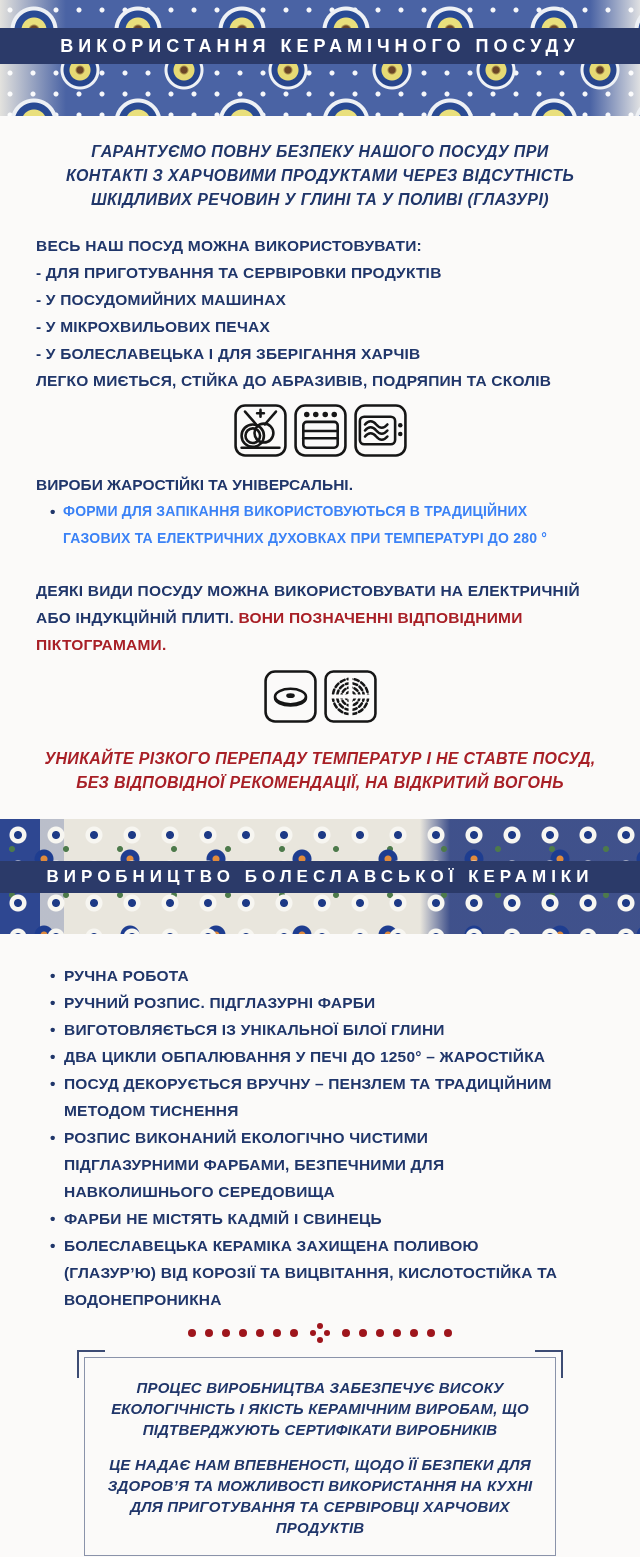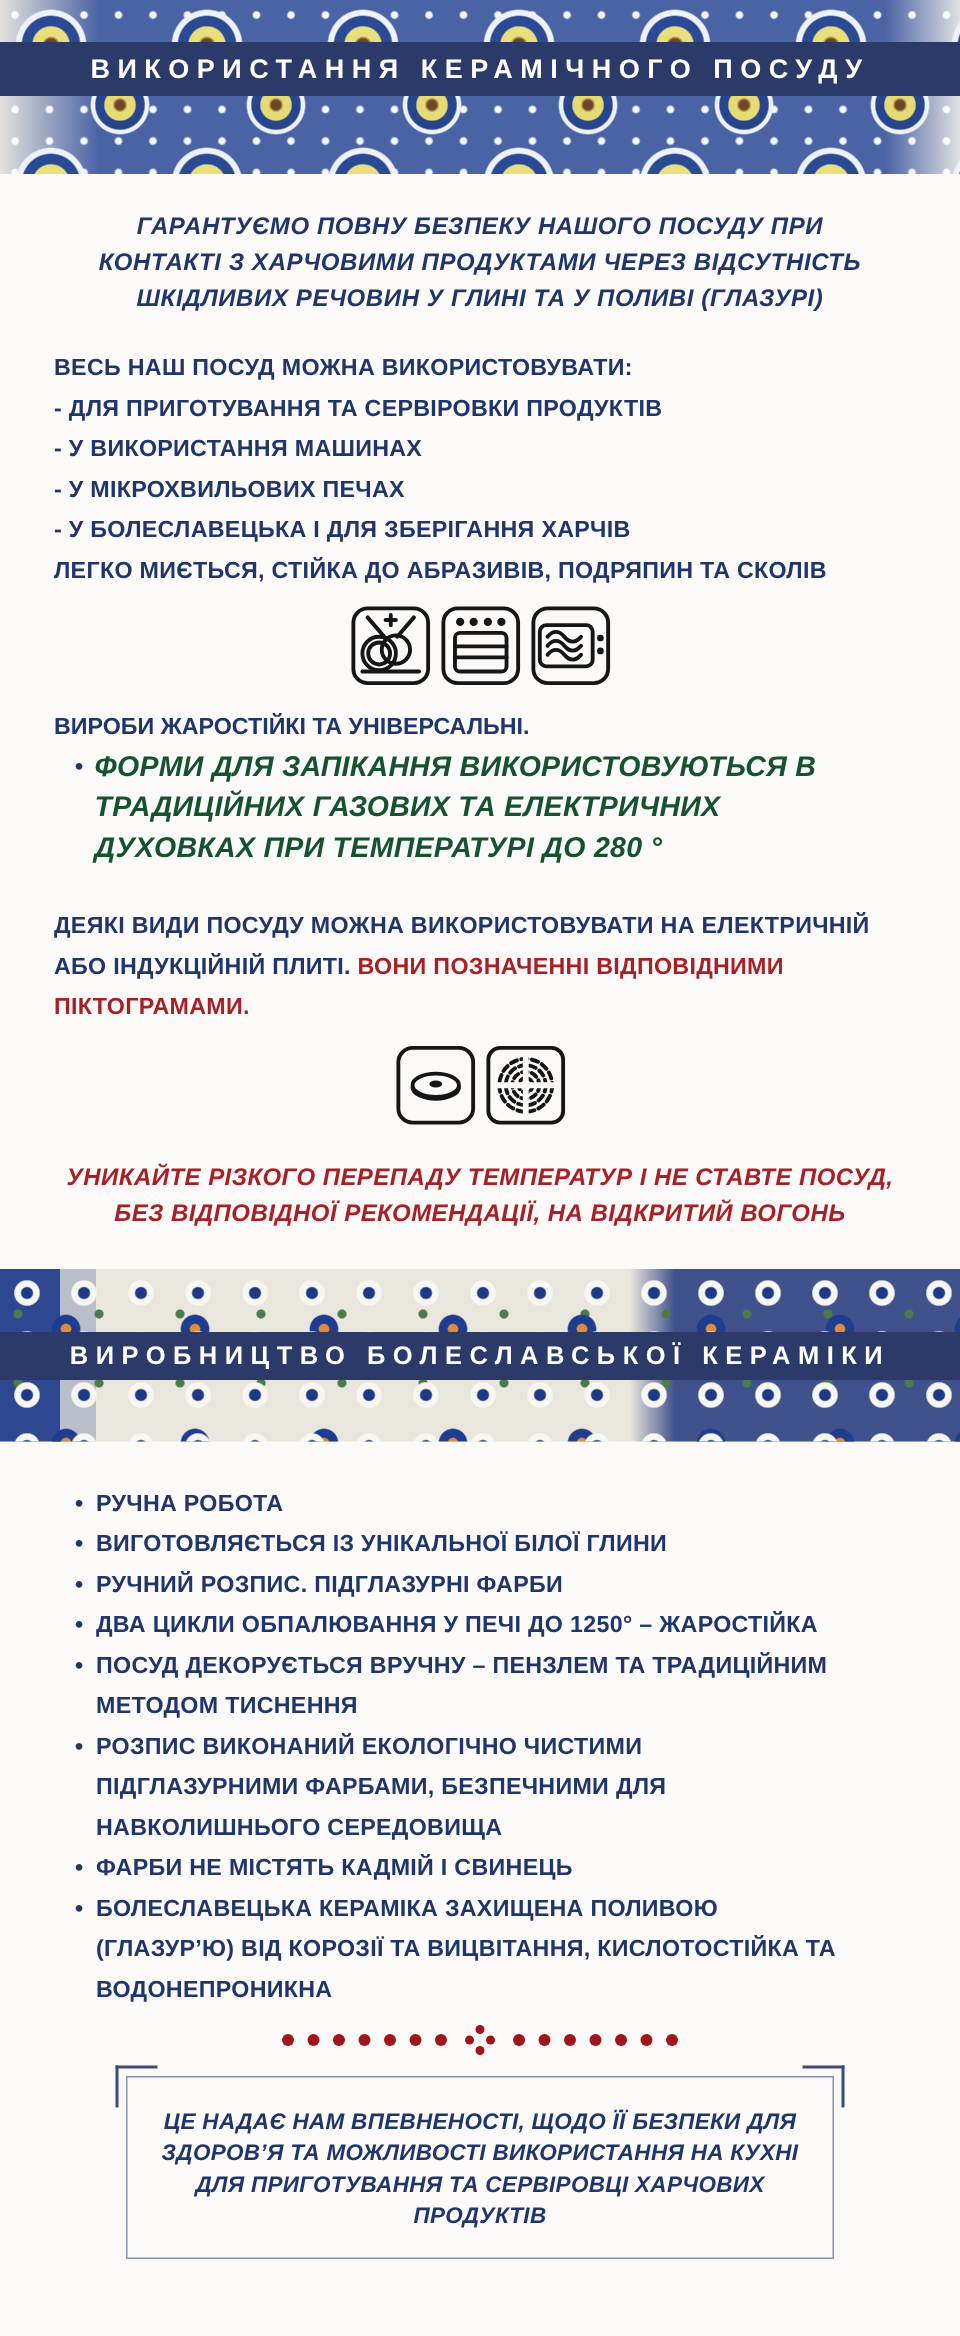--- a/index.html
+++ b/index.html
@@ -53,21 +53,21 @@
 
   .icons-row{display:flex;justify-content:center;gap:5px;}
   .icons-row-1{margin-top:9px;}
   .icons-row-2{margin-top:11px;}
   .picto{width:55px;height:55px;display:block;}
 
   .heat-heading{margin:13px 0 0;font-weight:bold;font-size:15.5px;line-height:27px;color:#20366a;}
   .bullet-row{display:flex;margin:0;max-width:545px;}
   .bullet-dot{flex:0 0 13px;margin-left:14px;color:#20366a;font-weight:bold;font-size:15.5px;line-height:27px;}
   .bullet-dot::before{content:"\2022";}
-  .bullet-text{font-weight:bold;font-size:19px;line-height:27px;color:#14532d;letter-spacing:.2px;font-style:italic;}
+  .bullet-text{font-weight:bold;font-size:14px;line-height:27px;color:#3b82f6;letter-spacing:.2px;}
 
   .stove-para{margin:25px 0 0;max-width:568px;font-weight:bold;font-size:15.5px;line-height:27px;letter-spacing:.2px;}
 
   .warning{
     margin:23px auto 0;max-width:560px;text-align:center;
     font-style:italic;font-weight:bold;font-size:16px;line-height:24px;color:#a81f26;letter-spacing:.3px;
   }
   .band2-wrap{margin-top:24px;}
 
   .prod-list{list-style:none;margin:28px 0 0;padding:0 0 0 14px;}
@@ -107,21 +107,21 @@
     </div>
   </div>
 
   <div class="content">
 
     <p class="intro">ГАРАНТУЄМО ПОВНУ БЕЗПЕКУ НАШОГО ПОСУДУ ПРИ КОНТАКТІ З ХАРЧОВИМИ ПРОДУКТАМИ ЧЕРЕЗ ВІДСУТНІСТЬ ШКІДЛИВИХ РЕЧОВИН У ГЛИНІ ТА У ПОЛИВІ (ГЛАЗУРІ)</p>
 
     <div class="plain-list">
       <p>ВЕСЬ НАШ ПОСУД МОЖНА ВИКОРИСТОВУВАТИ:</p>
       <p>- ДЛЯ ПРИГОТУВАННЯ ТА СЕРВІРОВКИ ПРОДУКТІВ</p>
-      <p>- У ВИКОРИСТАННЯ МАШИНАХ</p>
+      <p>- У ПОСУДОМИЙНИХ МАШИНАХ</p>
       <p>- У МІКРОХВИЛЬОВИХ ПЕЧАХ</p>
       <p>- У БОЛЕСЛАВЕЦЬКА І ДЛЯ ЗБЕРІГАННЯ ХАРЧІВ</p>
       <p>ЛЕГКО МИЄТЬСЯ, СТІЙКА ДО АБРАЗИВІВ, ПОДРЯПИН ТА СКОЛІВ</p>
     </div>
 
     <div class="icons-row icons-row-1">
 
       <svg class="picto" viewBox="0 0 64 64">
         <rect class="icon-stroke" x="3" y="3" width="58" height="58" rx="11"></rect>
         <path class="icon-stroke" d="M10 52 H54"></path>
@@ -199,25 +199,25 @@
 
   <div class="content">
 
     <ul class="prod-list">
       <li>
           <span class="pl-dot"></span>
           <span class="pl-text">РУЧНА РОБОТА</span>
         </li>
       <li>
           <span class="pl-dot"></span>
+          <span class="pl-text">РУЧНИЙ РОЗПИС. ПІДГЛАЗУРНІ ФАРБИ</span>
+        </li>
+      <li>
+          <span class="pl-dot"></span>
           <span class="pl-text">ВИГОТОВЛЯЄТЬСЯ ІЗ УНІКАЛЬНОЇ БІЛОЇ ГЛИНИ</span>
-        </li>
-      <li>
-          <span class="pl-dot"></span>
-          <span class="pl-text">РУЧНИЙ РОЗПИС. ПІДГЛАЗУРНІ ФАРБИ</span>
         </li>
       <li>
           <span class="pl-dot"></span>
           <span class="pl-text">ДВА ЦИКЛИ ОБПАЛЮВАННЯ У ПЕЧІ ДО 1250° – ЖАРОСТІЙКА</span>
         </li>
       <li>
           <span class="pl-dot"></span>
           <span class="pl-text">ПОСУД ДЕКОРУЄТЬСЯ ВРУЧНУ – ПЕНЗЛЕМ ТА ТРАДИЦІЙНИМ МЕТОДОМ ТИСНЕННЯ</span>
         </li>
       <li>
@@ -253,18 +253,19 @@
           <span class="dot"></span>
           <span class="dot"></span>
           <span class="dot"></span>
         </span>
     </div>
 
     <div class="note-box">
       <span class="corner tl"></span>
       <span class="corner tr"></span>
 
+      <p>ПРОЦЕС ВИРОБНИЦТВА ЗАБЕЗПЕЧУЄ ВИСОКУ ЕКОЛОГІЧНІСТЬ І ЯКІСТЬ КЕРАМІЧНИМ ВИРОБАМ, ЩО ПІДТВЕРДЖУЮТЬ СЕРТИФІКАТИ ВИРОБНИКІВ</p>
       <p>ЦЕ НАДАЄ НАМ ВПЕВНЕНОСТІ, ЩОДО ЇЇ БЕЗПЕКИ ДЛЯ ЗДОРОВ’Я ТА МОЖЛИВОСТІ ВИКОРИСТАННЯ НА КУХНІ ДЛЯ ПРИГОТУВАННЯ ТА СЕРВІРОВЦІ ХАРЧОВИХ ПРОДУКТІВ</p>
     </div>
 
   </div>
 
 </div>
 
 </body></html>

